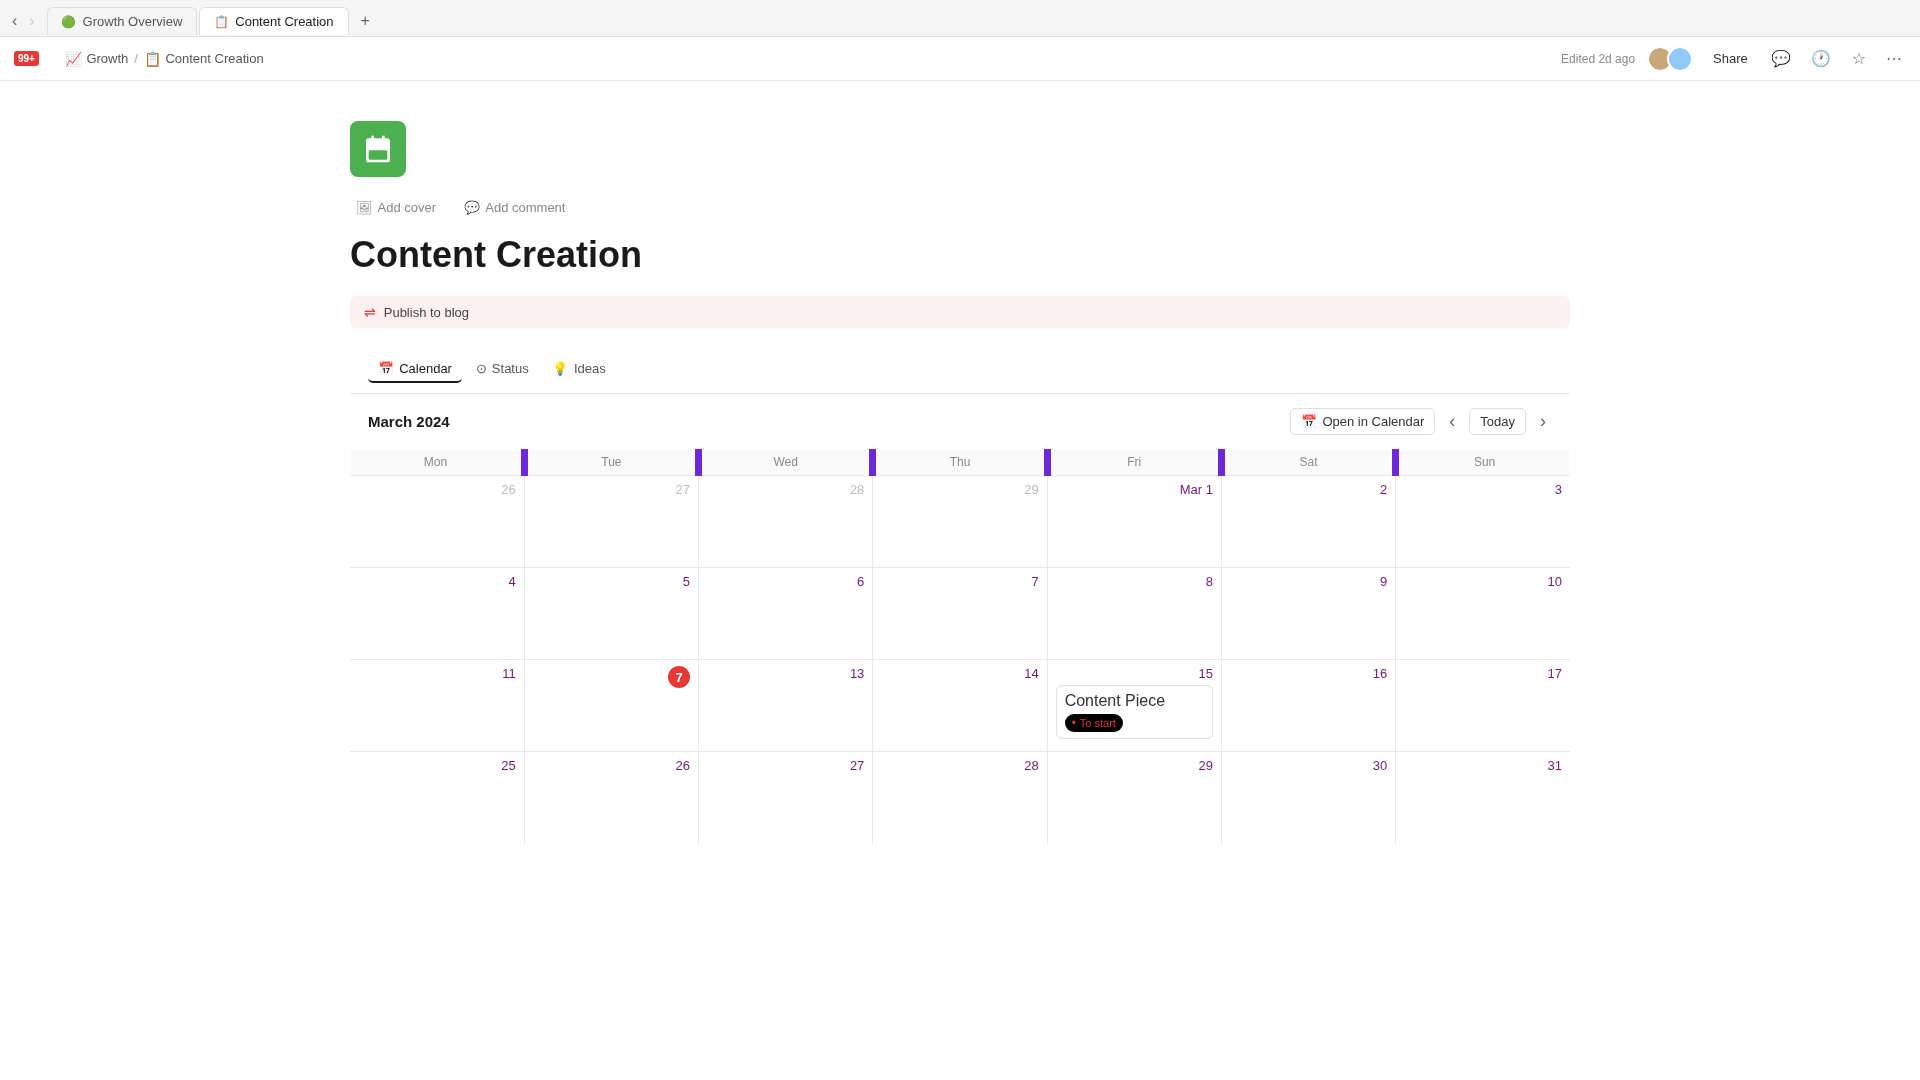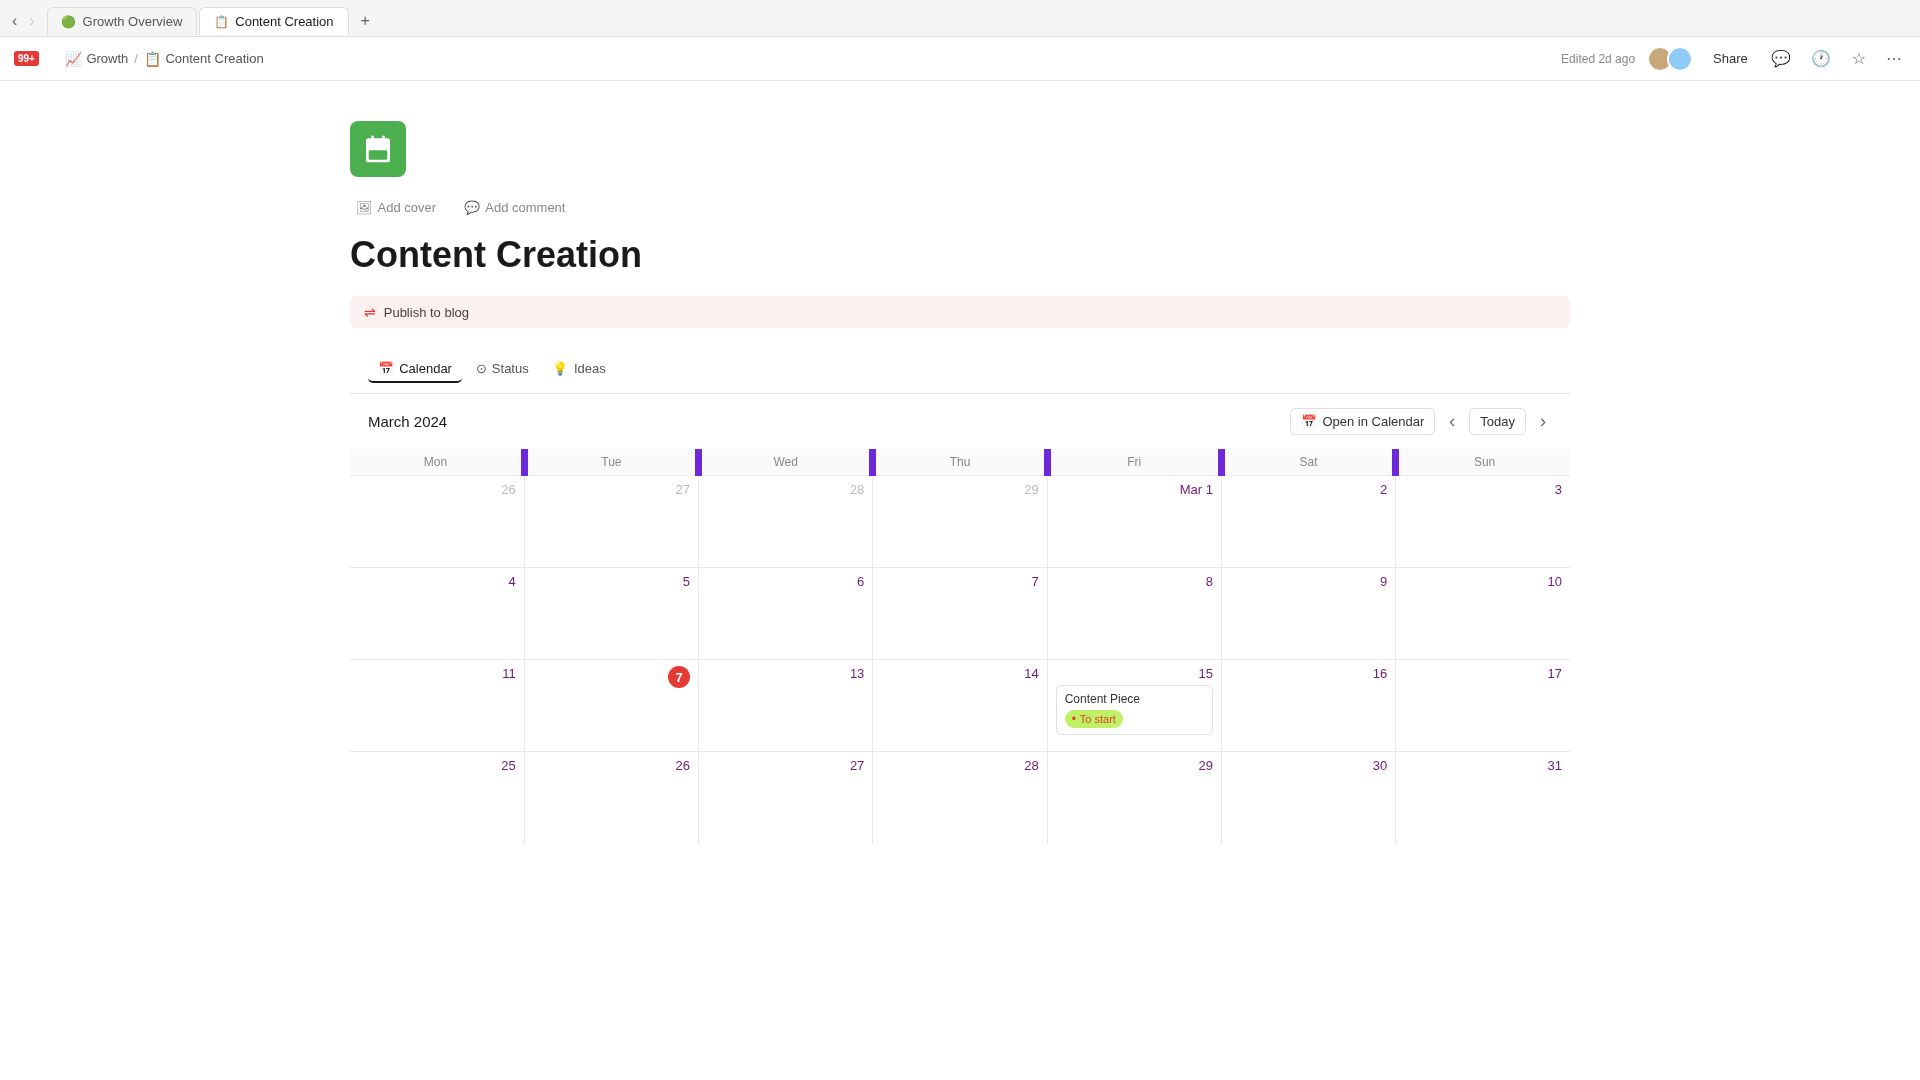--- a/index.html
+++ b/index.html
@@ -60,41 +60,41 @@
     .content-section-header { padding: 14px 18px; font-size: 18px; font-weight: 600; color: #1a1a1a; }
 
     
     .view-tabs { display: flex; align-items: center; gap: 4px; padding: 4px 18px 10px; border-bottom: 1px solid #e5e5e5; background: #fff; }
     .view-tab { display: flex; align-items: center; gap: 5px; padding: 5px 10px; border-radius: 5px; cursor: pointer; font-size: 13px; color: #555; border-bottom: 2px solid transparent; }
     .view-tab.active { color: #1a1a1a; border-bottom: 2px solid #1a1a1a; font-weight: 500; }
 
     
     .calendar-container { background: #fff; padding: 0; }
     .calendar-toolbar { display: flex; align-items: center; justify-content: space-between; padding: 14px 18px; }
-    .calendar-month { font-size: 15px; font-weight: 400; color: #1a1a1a; }
+    .calendar-month { font-size: 15px; font-weight: 700; color: #1a1a1a; }
     .calendar-controls { display: flex; align-items: center; gap: 8px; }
     .open-calendar-btn { display: flex; align-items: center; gap: 5px; background: none; border: 1px solid #ddd; border-radius: 5px; padding: 5px 10px; font-size: 13px; cursor: pointer; color: #333; }
     .cal-nav-btn { background: none; border: none; cursor: pointer; color: #666; font-size: 18px; padding: 3px 6px; border-radius: 4px; }
     .today-btn { background: none; border: none; cursor: pointer; font-size: 13px; color: #333; padding: 5px 10px; border-radius: 5px; border: 1px solid #ddd; text-align: center; }
 
     
     .cal-grid { width: 100%; border-collapse: collapse; }
     .cal-grid th { text-align: center; font-size: 12px; color: #888; font-weight: 400; padding: 6px 0; border-right: 7px solid #6d28d9; border-bottom: 1px solid #e8e8e8; background: #fafafa; }
     .cal-grid th:last-child { border-right: none; }
     .cal-grid td { vertical-align: top; border-right: 1px solid #e8e8e8; border-bottom: 1px solid #e8e8e8; padding: 6px 8px; height: 92px; width: calc(100% / 7); }
     .cal-grid td:last-child { border-right: none; }
     .cal-grid tr:last-child td { border-bottom: none; }
     .cal-day-num { font-size: 13px; color: #701a75; text-align: right; margin-bottom: 4px; }
     .cal-day-num.today { background: #e53935; color: #fff; border-radius: 50%; width: 22px; height: 22px; display: flex; align-items: center; justify-content: center; margin-left: auto; font-size: 13px; font-weight: 600; }
     .cal-day-num.other-month { color: #bbb; }
 
     
     .cal-event { background: #fff; border: 1px solid #e0e0e0; border-radius: 6px; padding: 6px 8px; margin-top: 4px; }
-    .cal-event-title { font-size: 12px; color: #333; font-weight: 500; margin-bottom: 4px; }
-    .cal-event-status { display: inline-flex; align-items: center; gap: 4px; font-size: 11px; color: #e53935; background: #bef264; border-radius: 10px; padding: 2px 7px; }
+    .cal-event-title { font-size: 16px; color: #333; font-weight: 500; margin-bottom: 4px; }
+    .cal-event-status { display: inline-flex; align-items: center; gap: 4px; font-size: 11px; color: #e53935; background: #000000; border-radius: 10px; padding: 2px 7px; }
     .cal-event-status::before { content: '•'; font-size: 12px; }
   </style>
 </head>
 <body>
 
 <div class="browser-chrome">
   <div class="tabs-bar">
     <div class="tab-nav">
       <button>‹</button>
       <button disabled="">›</button>

